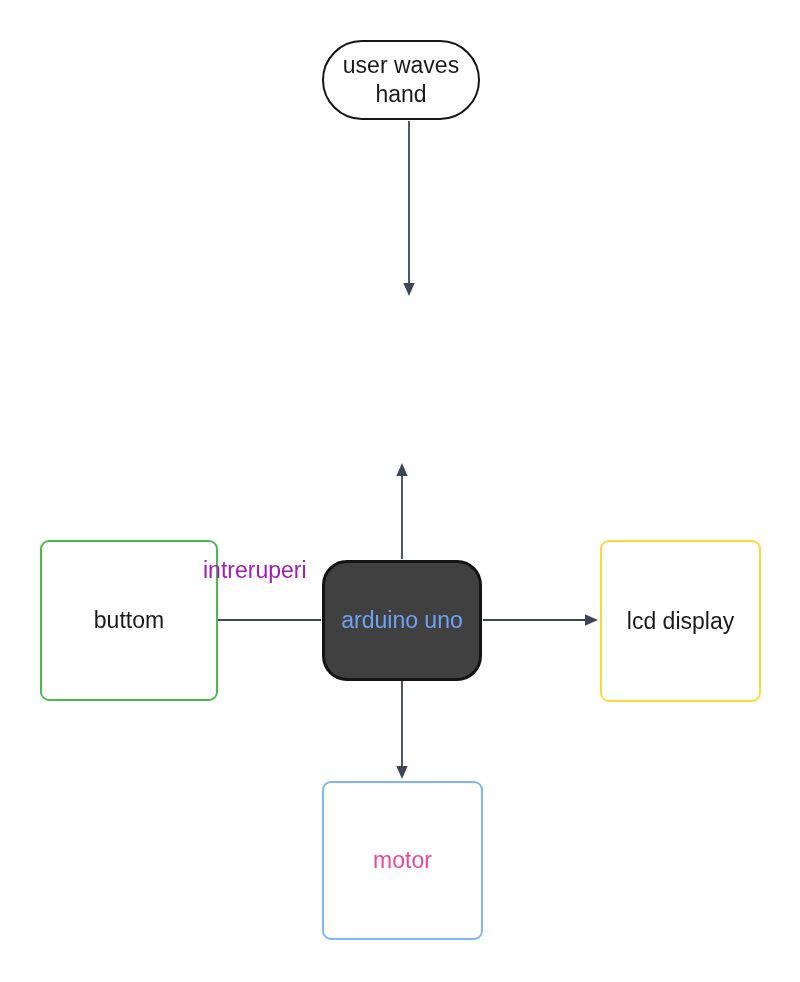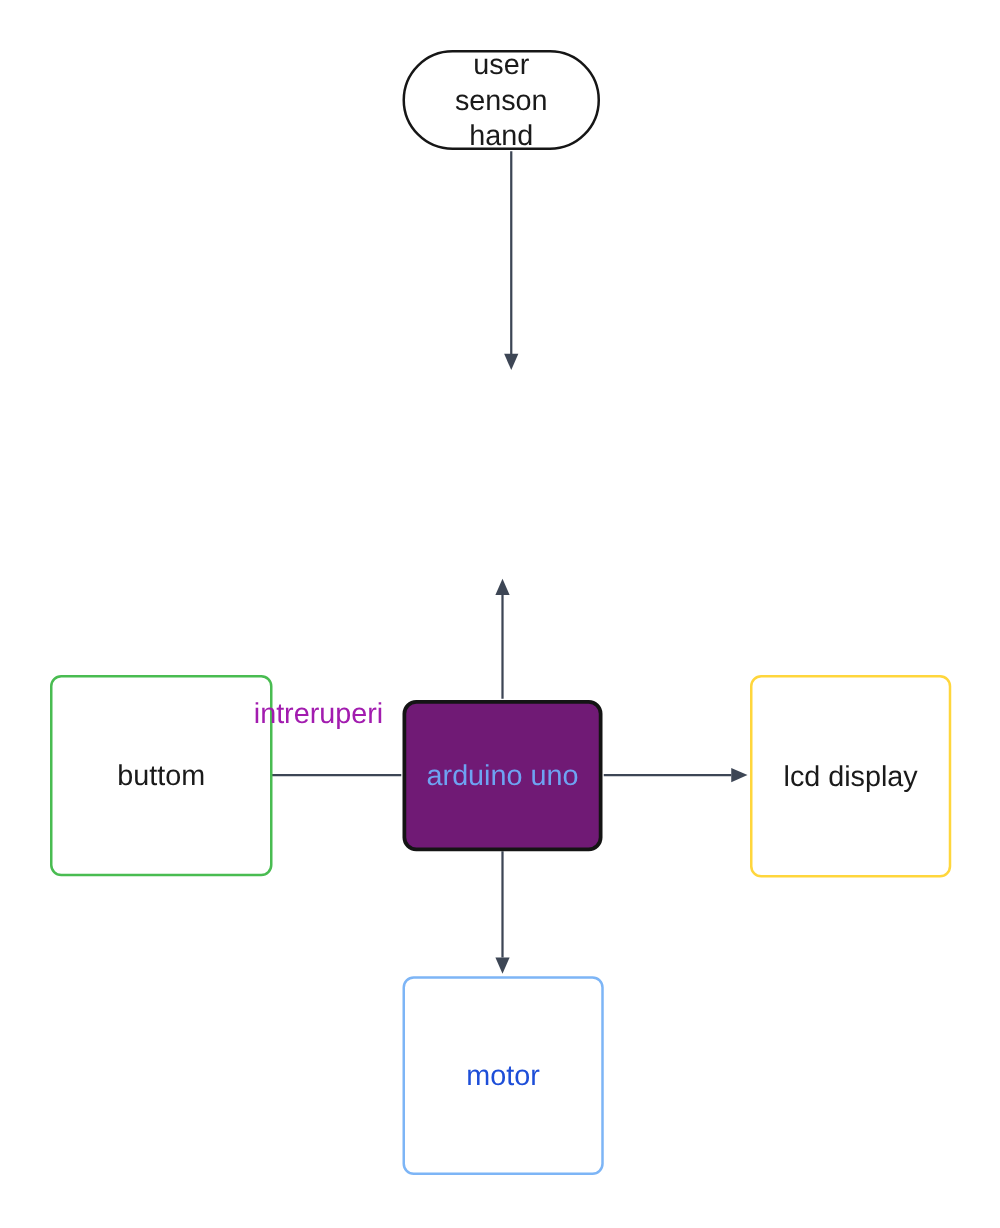--- a/index.html
+++ b/index.html
@@ -93,35 +93,35 @@
       <polygon points="598,620 585,614.3 585,625.7" style="fill: rgb(61, 70, 85);"></polygon>
     </g>
 
     <g>
       <line class="edge-line" x1="402" y1="681" x2="402" y2="766" style="stroke: rgb(61, 70, 85);"></line>
       <polygon points="402,779 396.3,766 407.7,766" style="fill: rgb(61, 70, 85);"></polygon>
     </g>
   </svg>
 
   <div id="node-user-waves-hand" class="node shape-stadium" style="border-color: rgb(22, 22, 22); color: rgb(26, 26, 26); background: rgb(255, 255, 255);">
-    <span class="node-label">user senson hand</span>
+    <span class="node-label">user waves hand</span>
   </div>
 
 
-  <div id="node-arduino-uno" class="node shape-rect" style="border-color: rgb(20, 20, 20); color: rgb(110, 163, 242); background: #701a75;">
+  <div id="node-arduino-uno" class="node shape-rect" style="border-color: rgb(20, 20, 20); color: rgb(110, 163, 242); background: #404040; border-radius: 25px;">
     <span class="node-label">arduino uno</span>
   </div>
 
   <div id="node-buttom" class="node shape-rect" style="border-color: rgb(73, 188, 81); color: rgb(26, 26, 26); background: rgb(255, 255, 255);">
     <span class="node-label">buttom</span>
   </div>
 
   <div id="node-lcd-display" class="node shape-rect" style="border-color: rgb(255, 214, 60); color: rgb(26, 26, 26); background: rgb(255, 255, 255);">
     <span class="node-label">lcd display</span>
   </div>
 
-  <div id="node-motor" class="node shape-rect" style="border-color: rgb(125, 181, 246); color: #1d4ed8; background: rgb(255, 255, 255);">
+  <div id="node-motor" class="node shape-rect" style="border-color: rgb(125, 181, 246); color: #ec4899; background: rgb(255, 255, 255);">
     <span class="node-label">motor</span>
   </div>
 
   <div class="edge-label">intreruperi</div>
 
 </div>
 
 </body></html>

